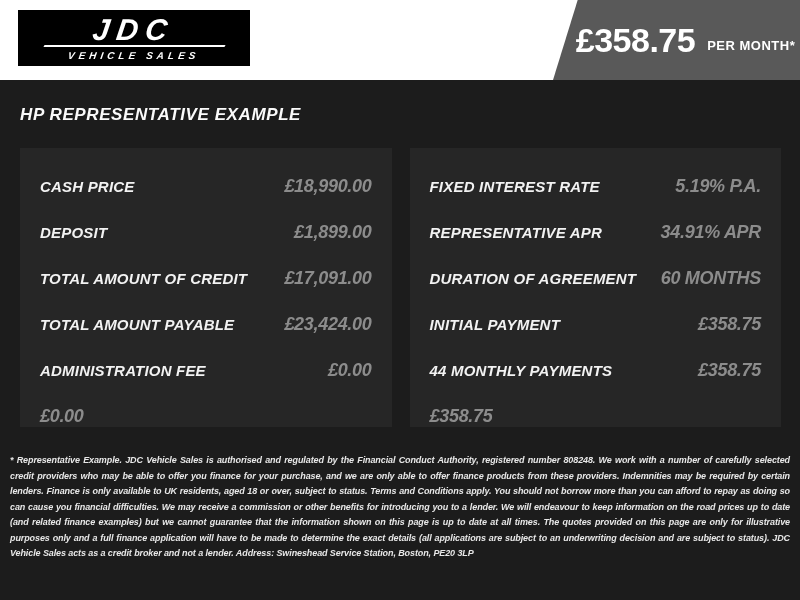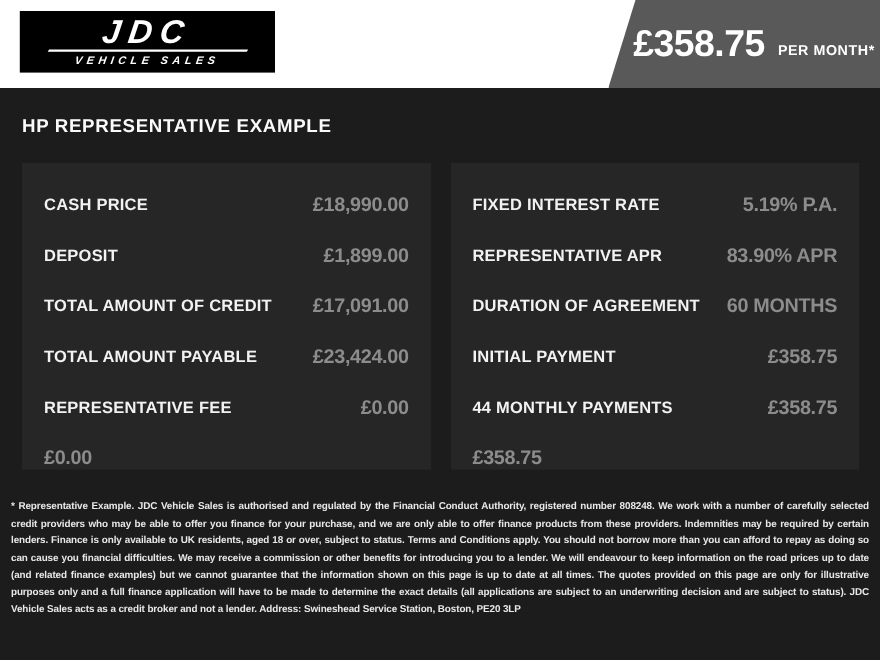--- a/index.html
+++ b/index.html
@@ -75,21 +75,21 @@
     font-size: 13px;
     font-weight: bold;
     color: #ffffff;
     margin-left: 12px;
     margin-top: 10px;
     letter-spacing: 0.5px;
     white-space: nowrap;
   }
 
   
-  .main { height: 520px; }
+  .main { height: 520px; font-style: italic; }
   .page-title {
     color: #fafafa;
     font-size: 17px;
     font-weight: bold;
     letter-spacing: 0.6px;
     margin: 0;
     padding: 25px 0 0 20px;
     line-height: 20px;
   }
   .panels {
@@ -171,36 +171,36 @@
         </div>
         <div class="row">
           <span class="row-label">TOTAL AMOUNT OF CREDIT</span>
           <span class="row-value">£17,091.00</span>
         </div>
         <div class="row">
           <span class="row-label">TOTAL AMOUNT PAYABLE</span>
           <span class="row-value">£23,424.00</span>
         </div>
         <div class="row">
-          <span class="row-label">REPRESENTATIVE FEE</span>
+          <span class="row-label">ADMINISTRATION FEE</span>
           <span class="row-value">£0.00</span>
         </div>
         <div class="row">
           <span class="row-value">£0.00</span>
         </div>
       </section>
 
       <section class="panel">
         <div class="row">
           <span class="row-label">FIXED INTEREST RATE</span>
           <span class="row-value">5.19% P.A.</span>
         </div>
         <div class="row">
           <span class="row-label">REPRESENTATIVE APR</span>
-          <span class="row-value">83.90% APR</span>
+          <span class="row-value">34.91% APR</span>
         </div>
         <div class="row">
           <span class="row-label">DURATION OF AGREEMENT</span>
           <span class="row-value">60 MONTHS</span>
         </div>
         <div class="row">
           <span class="row-label">INITIAL PAYMENT</span>
           <span class="row-value">£358.75</span>
         </div>
         <div class="row">

